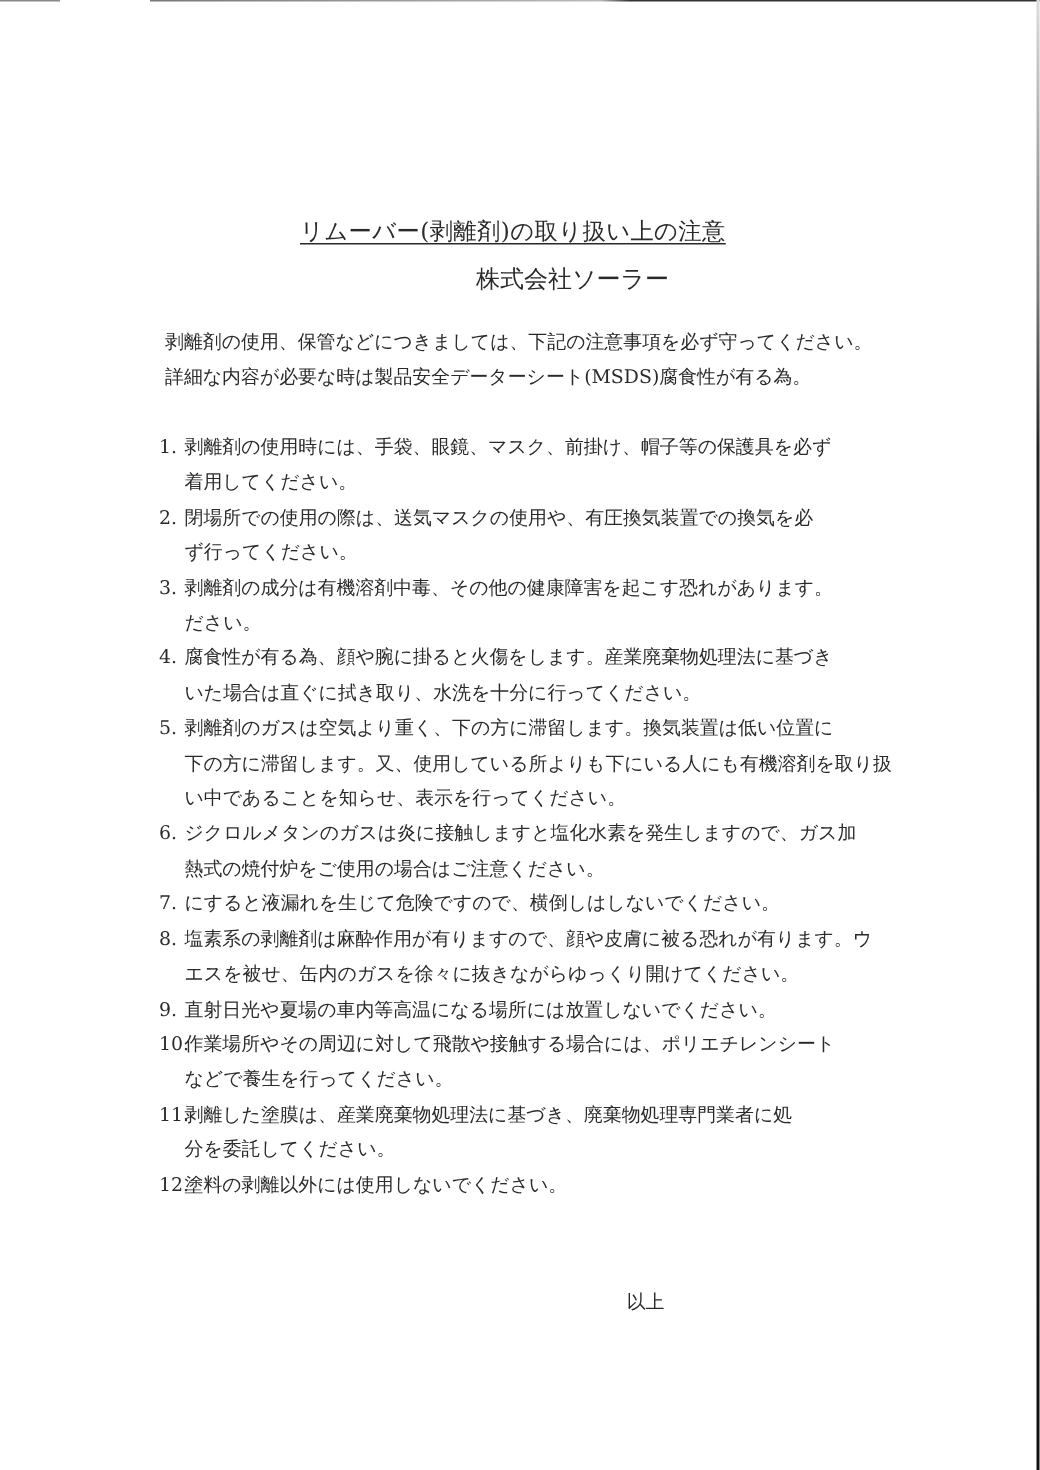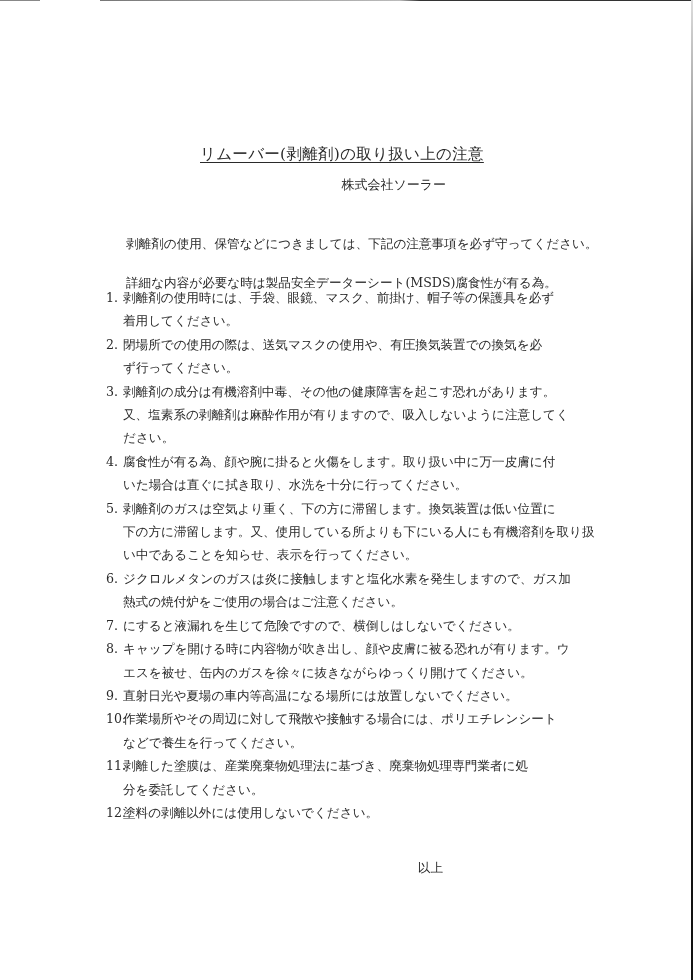--- a/index.html
+++ b/index.html
@@ -40,33 +40,33 @@
       letter-spacing: 0.3px;
       text-decoration: underline;
       text-underline-offset: 3px;
       text-decoration-thickness: 1px;
       white-space: nowrap;
     }
     .company {
       position: absolute;
       right: 114px;
       top: 176px;
-      font-size: 13px;
+      font-size: 16px;
       white-space: nowrap;
     }
     .intro {
       position: absolute;
       left: 110px;
       top: 216px;
       width: 490px;
       font-size: 12.6px;
       line-height: 23px;
     }
     .intro p {
-      margin: 16px;
+      margin: 0;
       white-space: nowrap;
     }
     .list {
       position: absolute;
       left: 106px;
       top: 286px;
       width: 492px;
       margin: 0;
       padding: 0;
       list-style: none;
@@ -123,46 +123,45 @@
       <span class="line">着用してください。</span>
     </li>
     <li>
       <span class="num">2.</span>
       <span class="line">閉場所での使用の際は、送気マスクの使用や、有圧換気装置での換気を必</span>
       <span class="line">ず行ってください。</span>
     </li>
     <li>
       <span class="num">3.</span>
       <span class="line">剥離剤の成分は有機溶剤中毒、その他の健康障害を起こす恐れがあります。</span>
-      <span class="line">又、塩素系の剥離剤は麻酔作用が有りますので、吸入しないように注意してく</span>
       <span class="line">ださい。</span>
     </li>
     <li>
       <span class="num">4.</span>
-      <span class="line">腐食性が有る為、顔や腕に掛ると火傷をします。取り扱い中に万一皮膚に付</span>
+      <span class="line">腐食性が有る為、顔や腕に掛ると火傷をします。産業廃棄物処理法に基づき</span>
       <span class="line">いた場合は直ぐに拭き取り、水洗を十分に行ってください。</span>
     </li>
     <li>
       <span class="num">5.</span>
       <span class="line">剥離剤のガスは空気より重く、下の方に滞留します。換気装置は低い位置に</span>
       <span class="line">下の方に滞留します。又、使用している所よりも下にいる人にも有機溶剤を取り扱</span>
       <span class="line">い中であることを知らせ、表示を行ってください。</span>
     </li>
     <li>
       <span class="num">6.</span>
       <span class="line">ジクロルメタンのガスは炎に接触しますと塩化水素を発生しますので、ガス加</span>
       <span class="line">熱式の焼付炉をご使用の場合はご注意ください。</span>
     </li>
     <li>
       <span class="num">7.</span>
       <span class="line">にすると液漏れを生じて危険ですので、横倒しはしないでください。</span>
     </li>
     <li>
       <span class="num">8.</span>
-      <span class="line">キャップを開ける時に内容物が吹き出し、顔や皮膚に被る恐れが有ります。ウ</span>
+      <span class="line">塩素系の剥離剤は麻酔作用が有りますので、顔や皮膚に被る恐れが有ります。ウ</span>
       <span class="line">エスを被せ、缶内のガスを徐々に抜きながらゆっくり開けてください。</span>
     </li>
     <li>
       <span class="num">9.</span>
       <span class="line">直射日光や夏場の車内等高温になる場所には放置しないでください。</span>
     </li>
     <li class="two-digit">
       <span class="num">10.</span>
       <span class="line">作業場所やその周辺に対して飛散や接触する場合には、ポリエチレンシート</span>
       <span class="line">などで養生を行ってください。</span>

